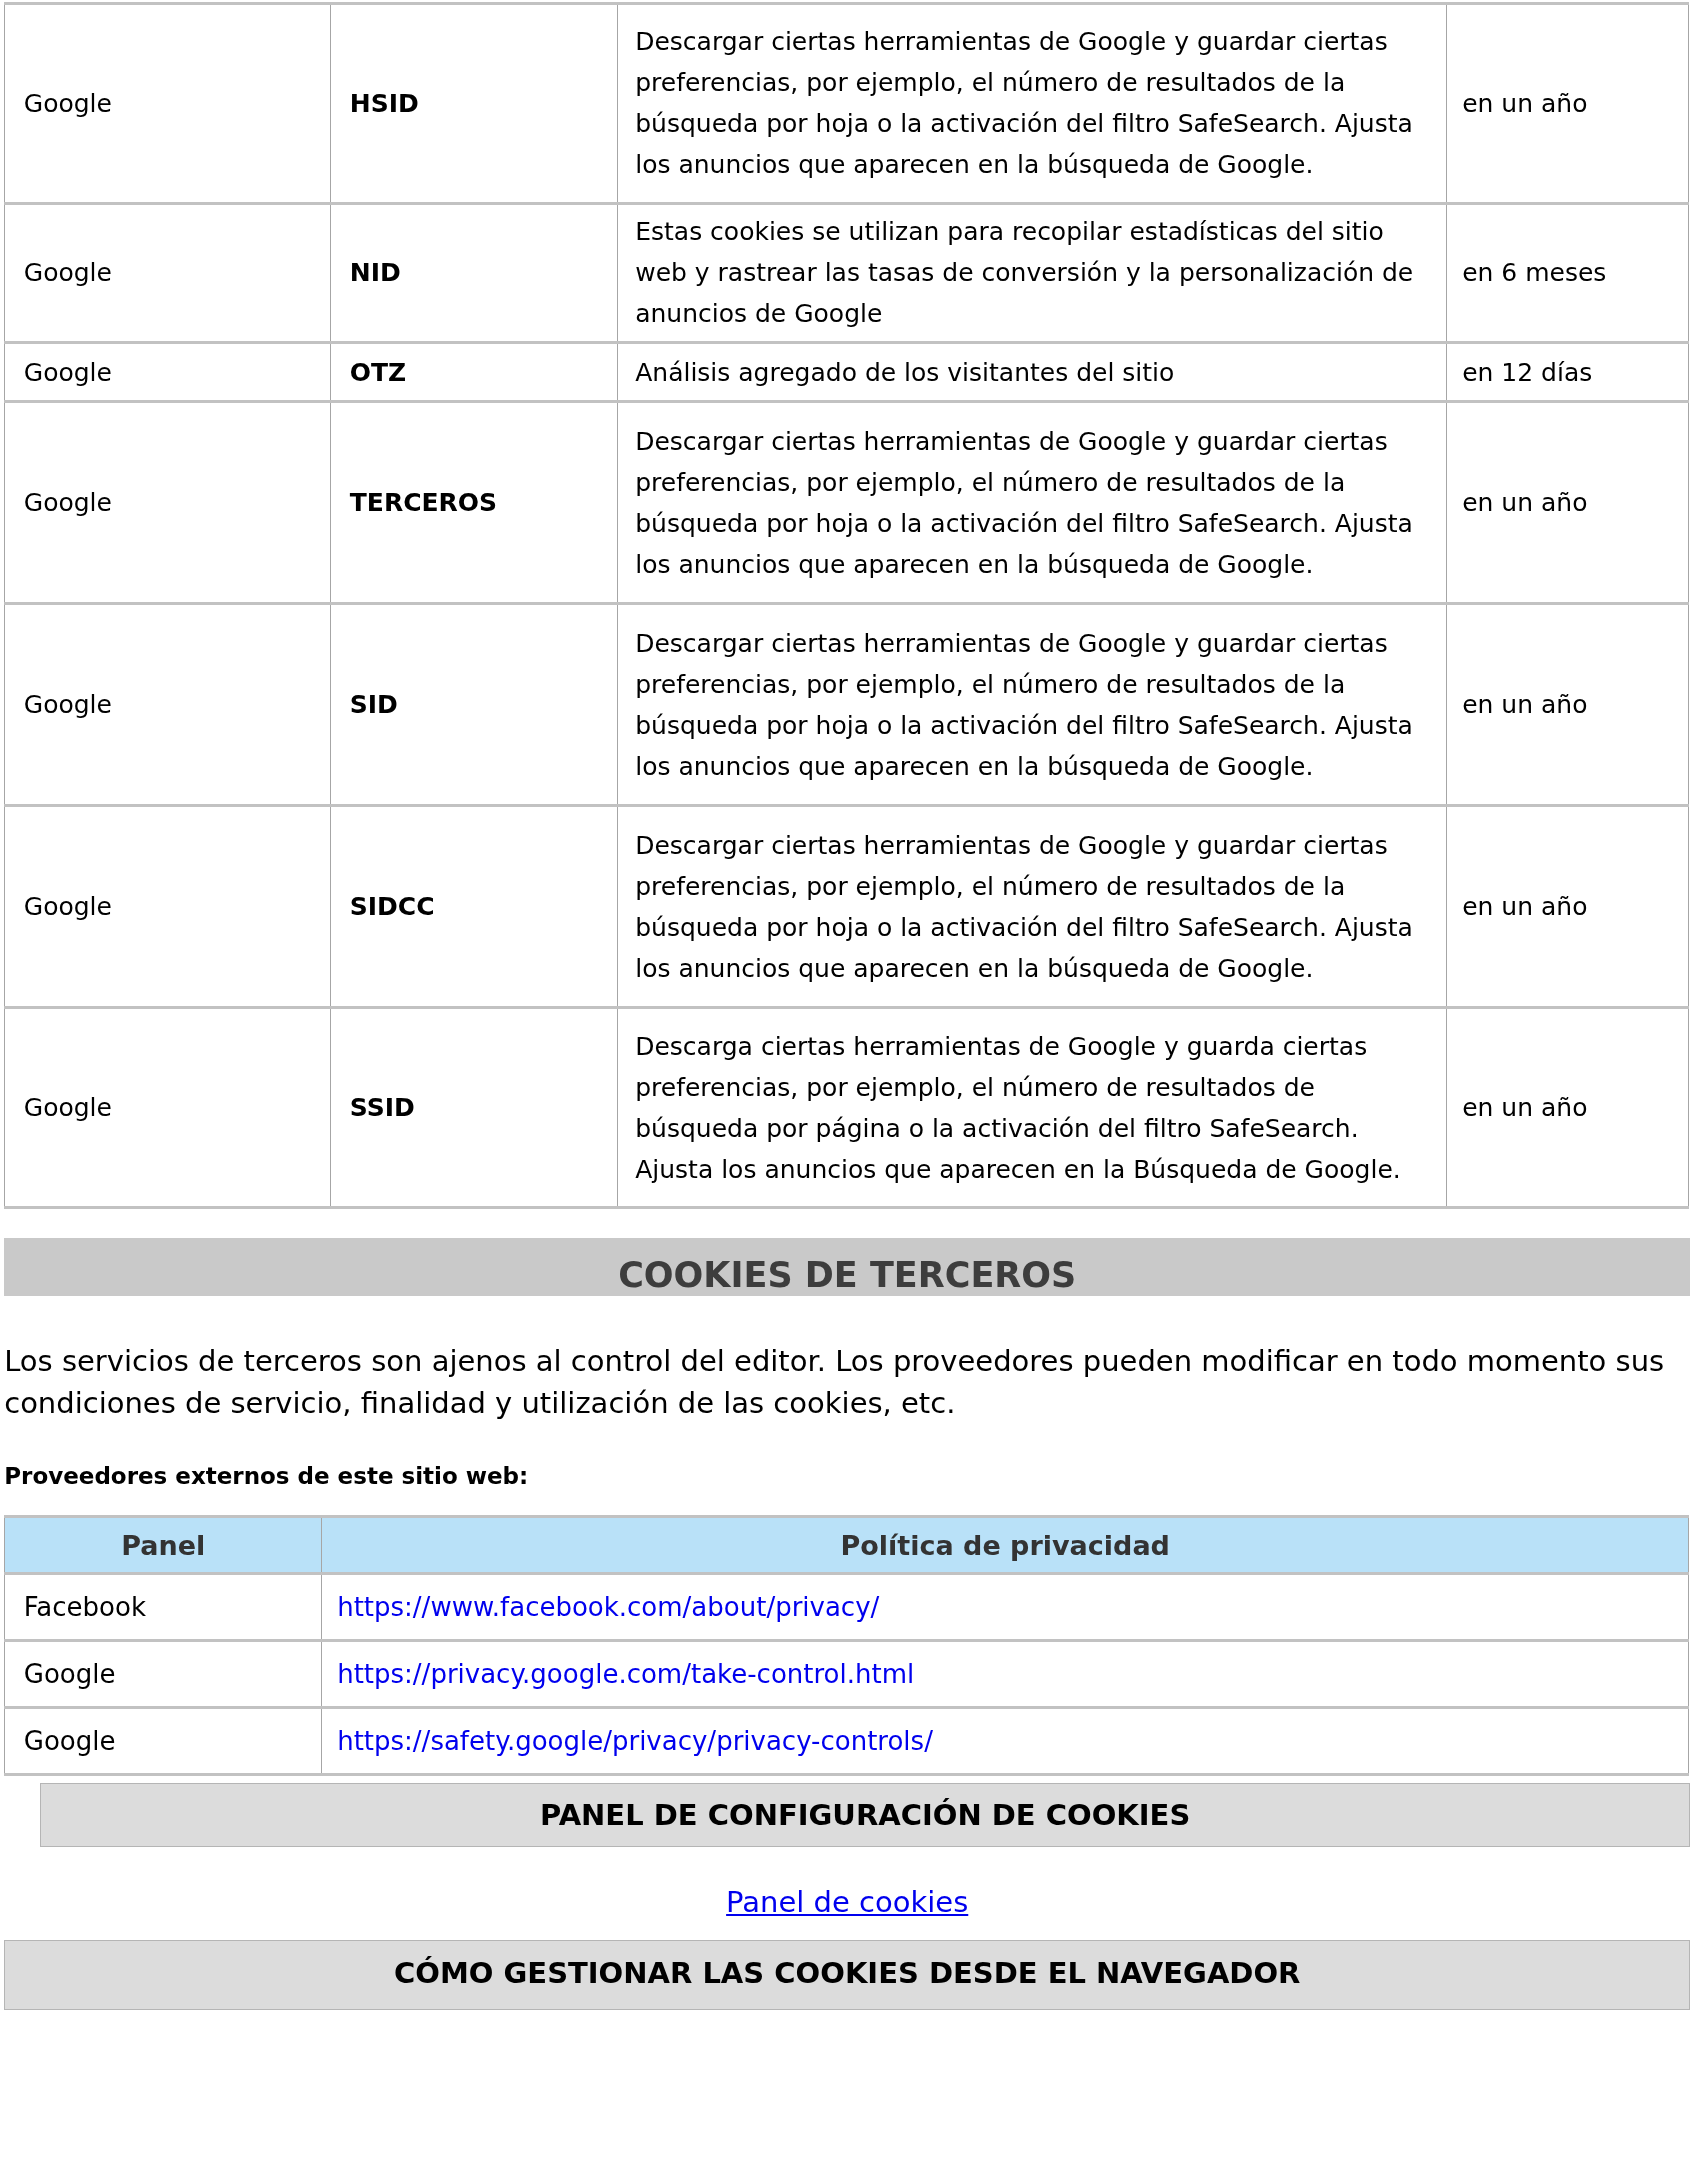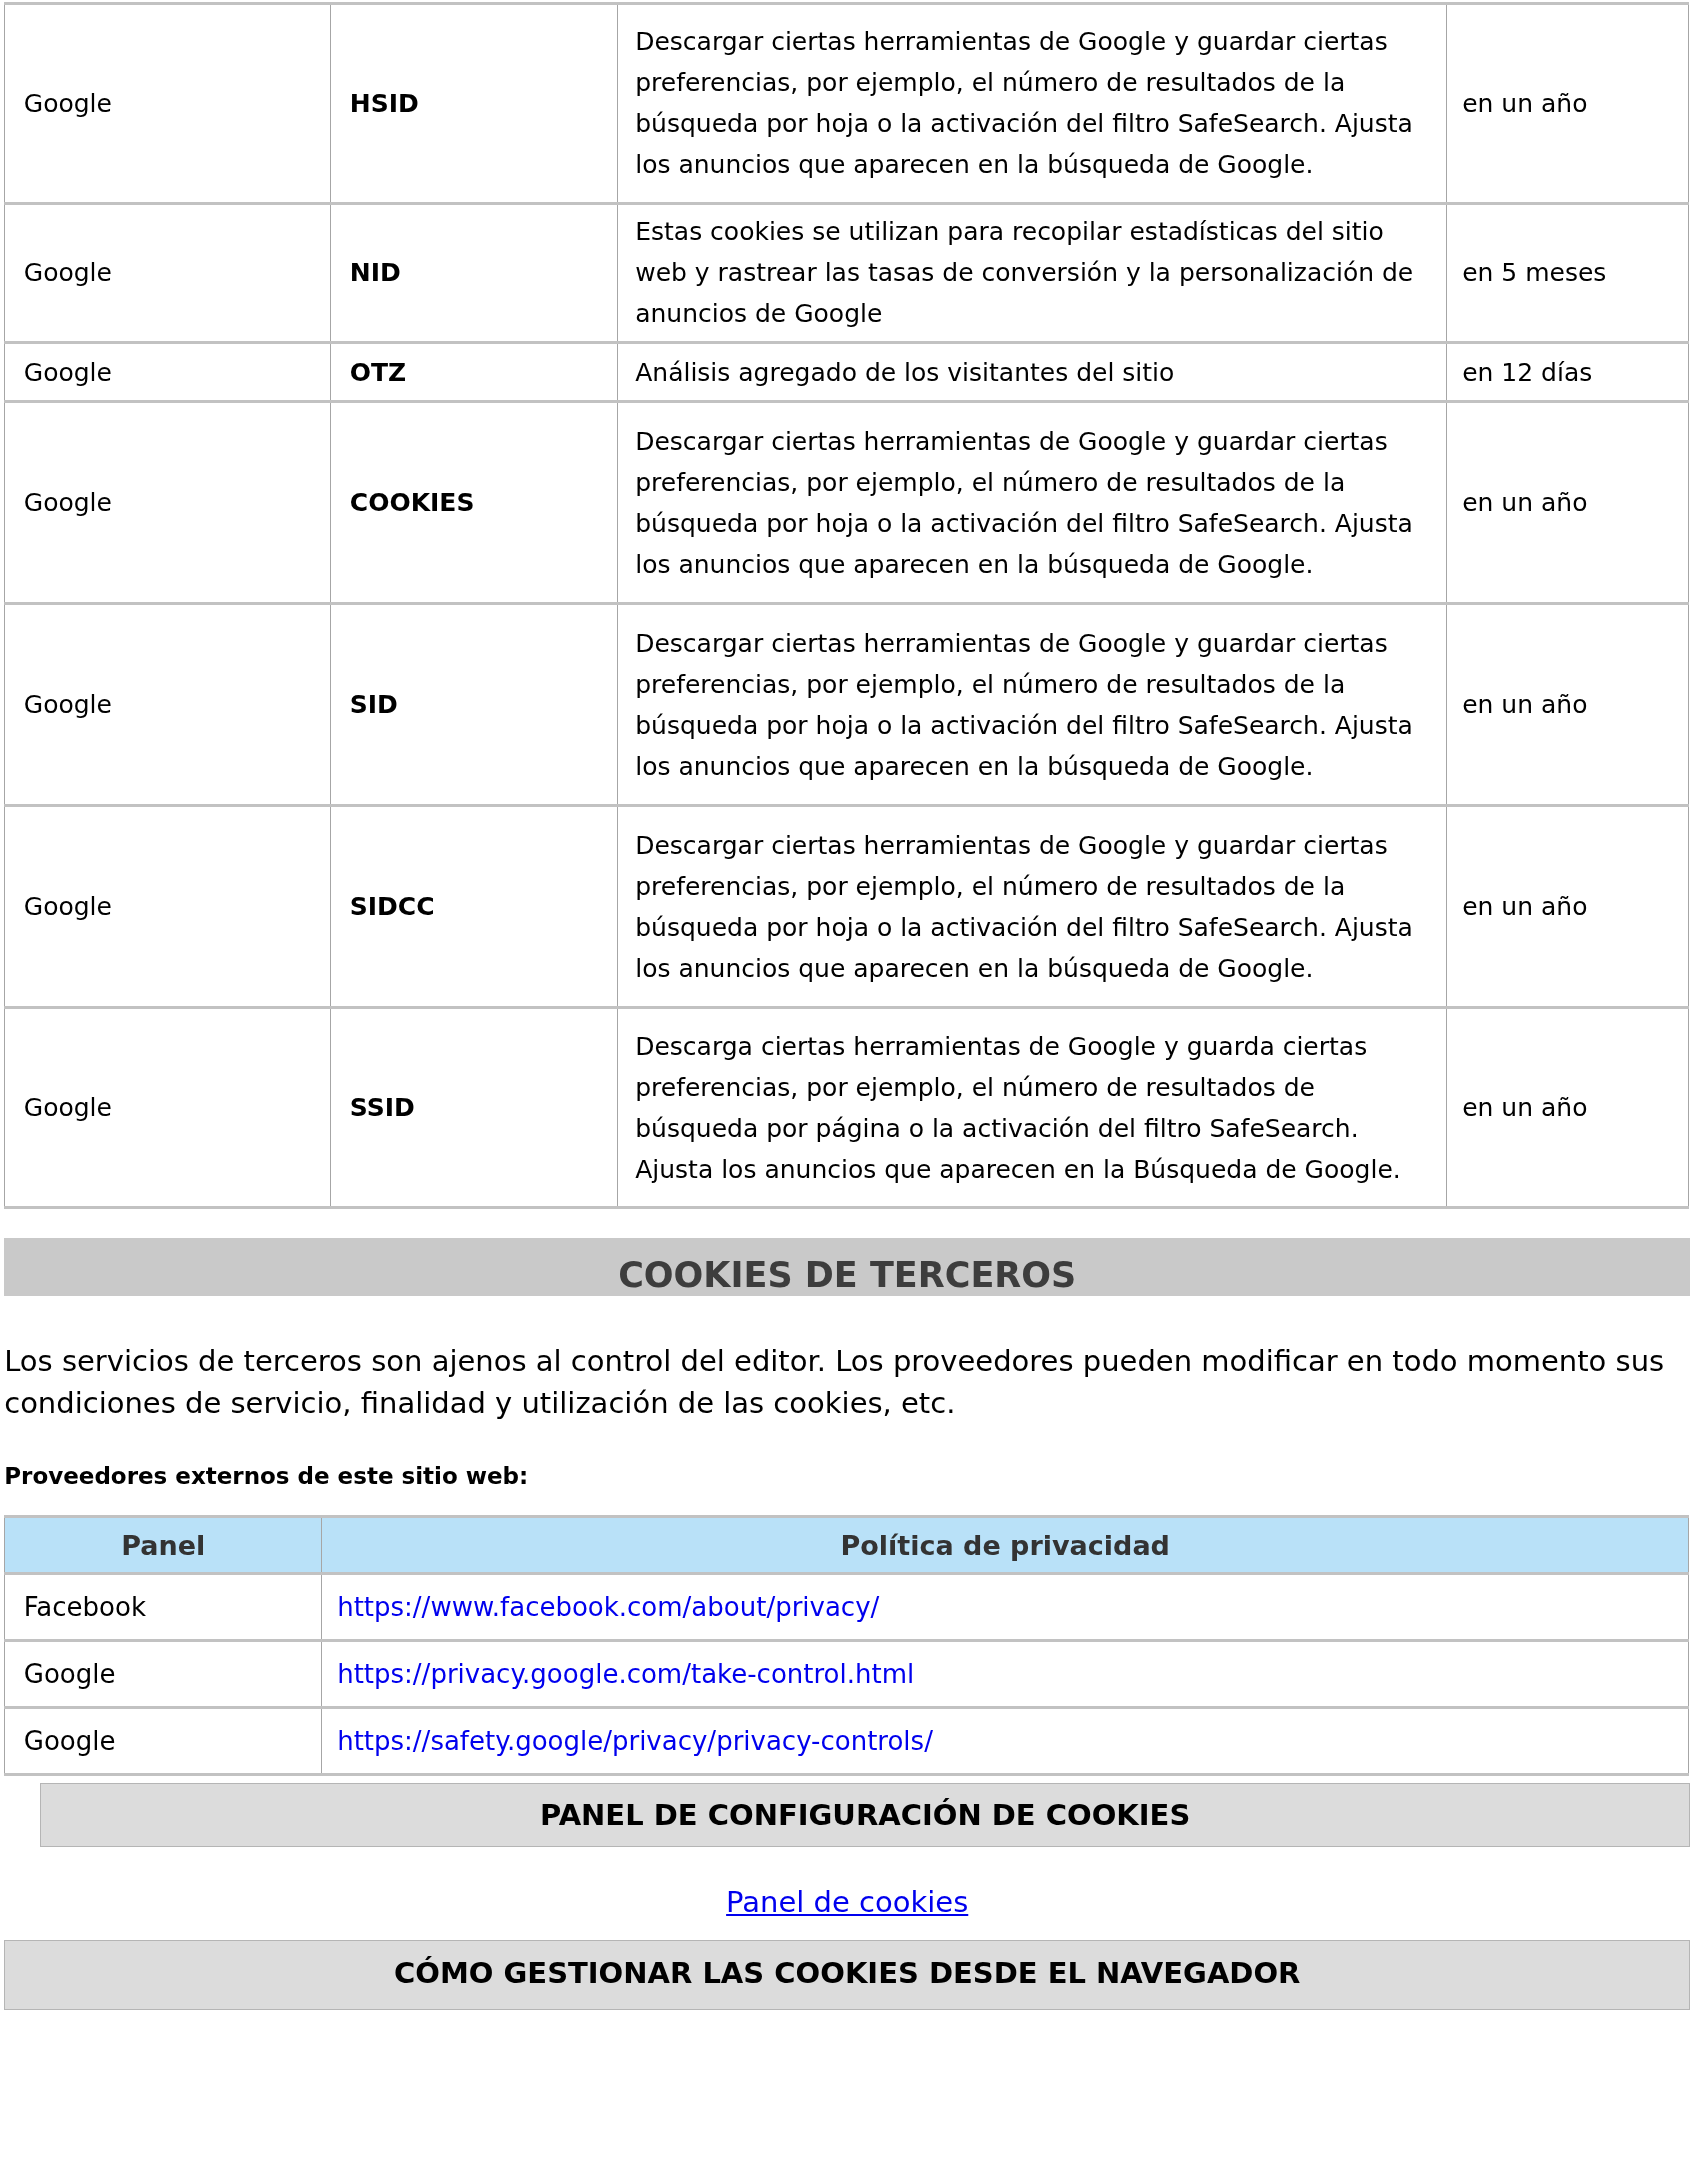--- a/index.html
+++ b/index.html
@@ -141,31 +141,31 @@
       <tr style="height:200px">
         <td class="c-editor">Google</td>
         <td class="c-name">HSID</td>
         <td class="c-desc">Descargar ciertas herramientas de Google y guardar ciertas preferencias, por ejemplo, el número de resultados de la búsqueda por hoja o la activación del filtro SafeSearch. Ajusta los anuncios que aparecen en la búsqueda de Google.</td>
         <td class="c-dur">en un año</td>
       </tr>
       <tr style="height:131px">
         <td class="c-editor">Google</td>
         <td class="c-name">NID</td>
         <td class="c-desc">Estas cookies se utilizan para recopilar estadísticas del sitio web y rastrear las tasas de conversión y la personalización de anuncios de Google</td>
-        <td class="c-dur">en 5 meses</td>
+        <td class="c-dur">en 6 meses</td>
       </tr>
       <tr style="height:59px">
         <td class="c-editor">Google</td>
         <td class="c-name">OTZ</td>
         <td class="c-desc">Análisis agregado de los visitantes del sitio</td>
         <td class="c-dur">en 12 días</td>
       </tr>
       <tr style="height:202px">
         <td class="c-editor">Google</td>
-        <td class="c-name">COOKIES</td>
+        <td class="c-name">TERCEROS</td>
         <td class="c-desc">Descargar ciertas herramientas de Google y guardar ciertas preferencias, por ejemplo, el número de resultados de la búsqueda por hoja o la activación del filtro SafeSearch. Ajusta los anuncios que aparecen en la búsqueda de Google.</td>
         <td class="c-dur">en un año</td>
       </tr>
       <tr style="height:202px">
         <td class="c-editor">Google</td>
         <td class="c-name">SID</td>
         <td class="c-desc">Descargar ciertas herramientas de Google y guardar ciertas preferencias, por ejemplo, el número de resultados de la búsqueda por hoja o la activación del filtro SafeSearch. Ajusta los anuncios que aparecen en la búsqueda de Google.</td>
         <td class="c-dur">en un año</td>
       </tr>
       <tr style="height:202px">

